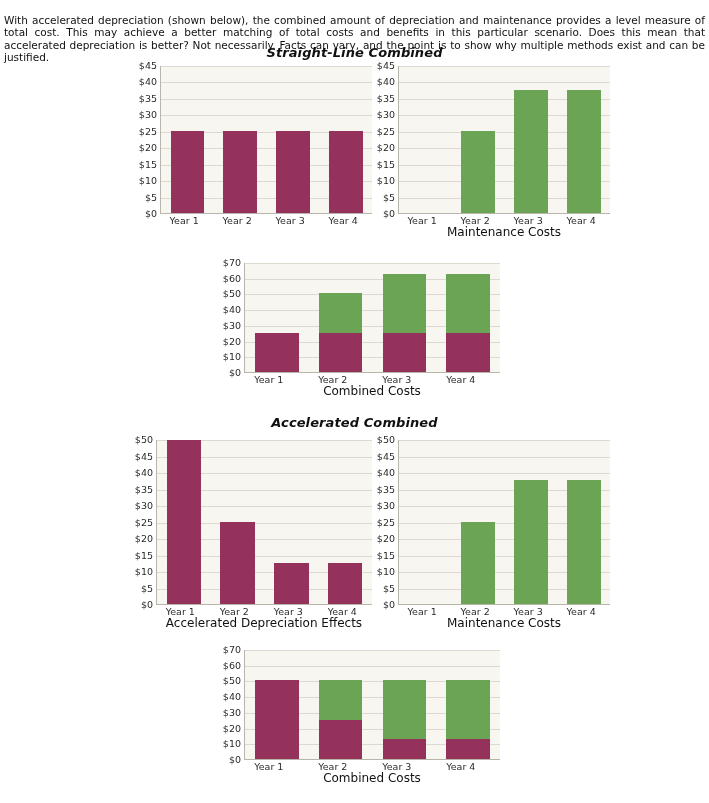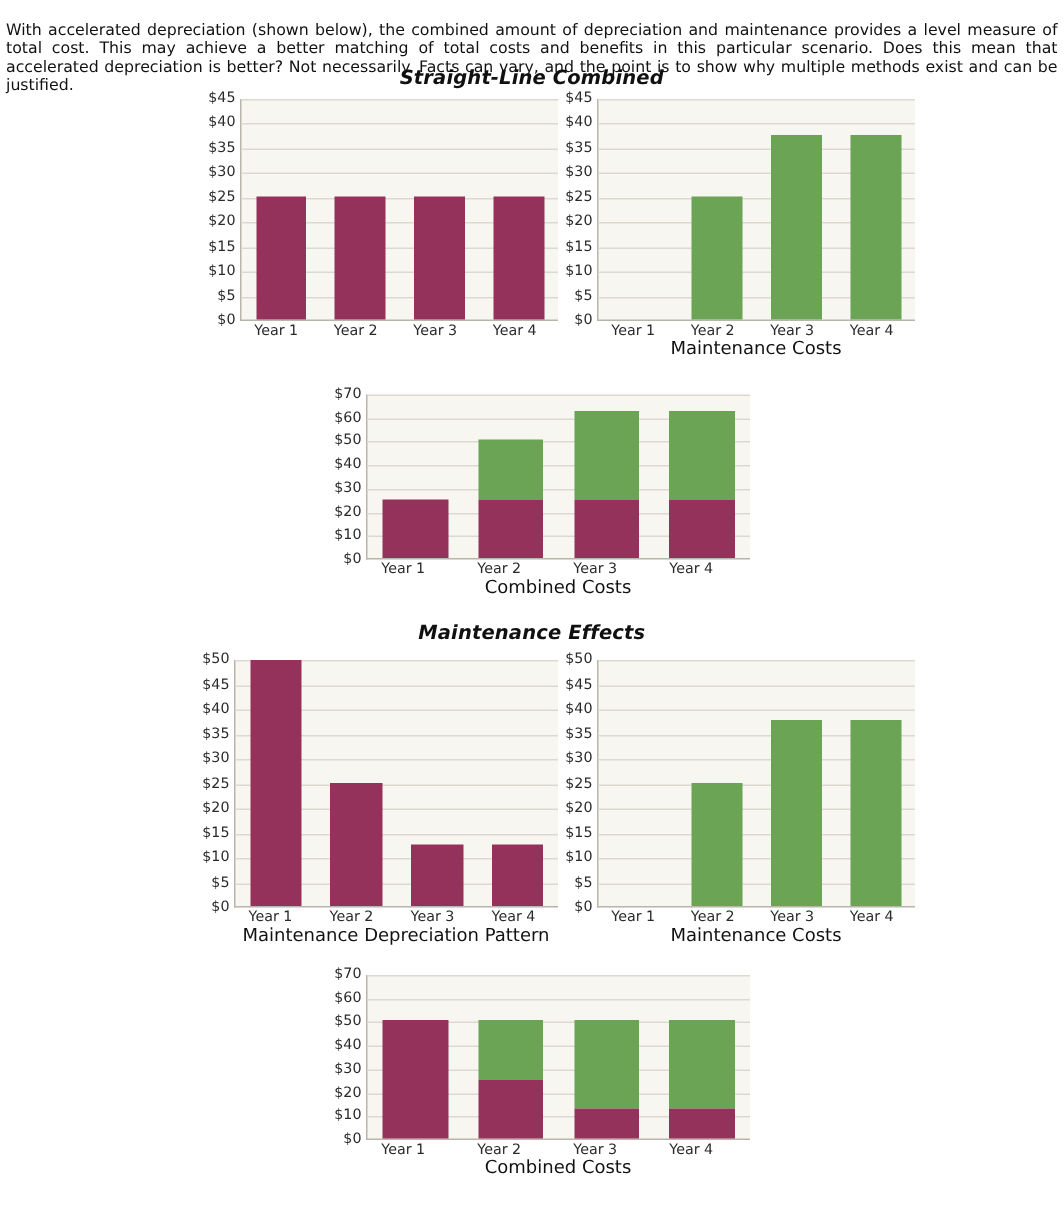--- a/index.html
+++ b/index.html
@@ -272,21 +272,21 @@
     </div>
     <div class="xlabels" style="margin-left: 34px;">
       <div class="xlabel" style="width: 17%;">Year 1</div>
       <div class="xlabel" style="width: 17%;">Year 2</div>
       <div class="xlabel" style="width: 17%;">Year 3</div>
       <div class="xlabel" style="width: 17%;">Year 4</div>
     </div>
     <div class="xtitle" style="margin-left: 34px;">Combined Costs</div>
   </div>
 
-<div class="section-title" id="sec-accel">Maintenance Effects</div>
+<div class="section-title" id="sec-accel">Accelerated Combined</div>
 
 <div class="chart" id="chart-ac-dep">
     <div class="chart-body" style="height: 165px;">
       <div class="yaxis">
         <div class="ytick" style="top: 165px;">$0</div>
         <div class="ytick" style="top: 148.5px;">$5</div>
         <div class="ytick" style="top: 132px;">$10</div>
         <div class="ytick" style="top: 115.5px;">$15</div>
         <div class="ytick" style="top: 99px;">$20</div>
         <div class="ytick" style="top: 82.5px;">$25</div>
@@ -322,21 +322,21 @@
           </div>
         </div>
       </div>
     </div>
     <div class="xlabels" style="margin-left: 34px;">
       <div class="xlabel" style="width: 16%;">Year 1</div>
       <div class="xlabel" style="width: 16%;">Year 2</div>
       <div class="xlabel" style="width: 16%;">Year 3</div>
       <div class="xlabel" style="width: 16%;">Year 4</div>
     </div>
-    <div class="xtitle" style="margin-left: 34px;">Maintenance Depreciation Pattern</div>
+    <div class="xtitle" style="margin-left: 34px;">Accelerated Depreciation Effects</div>
   </div>
 <div class="chart" id="chart-ac-main">
     <div class="chart-body" style="height: 165px;">
       <div class="yaxis">
         <div class="ytick" style="top: 165px;">$0</div>
         <div class="ytick" style="top: 148.5px;">$5</div>
         <div class="ytick" style="top: 132px;">$10</div>
         <div class="ytick" style="top: 115.5px;">$15</div>
         <div class="ytick" style="top: 99px;">$20</div>
         <div class="ytick" style="top: 82.5px;">$25</div>

